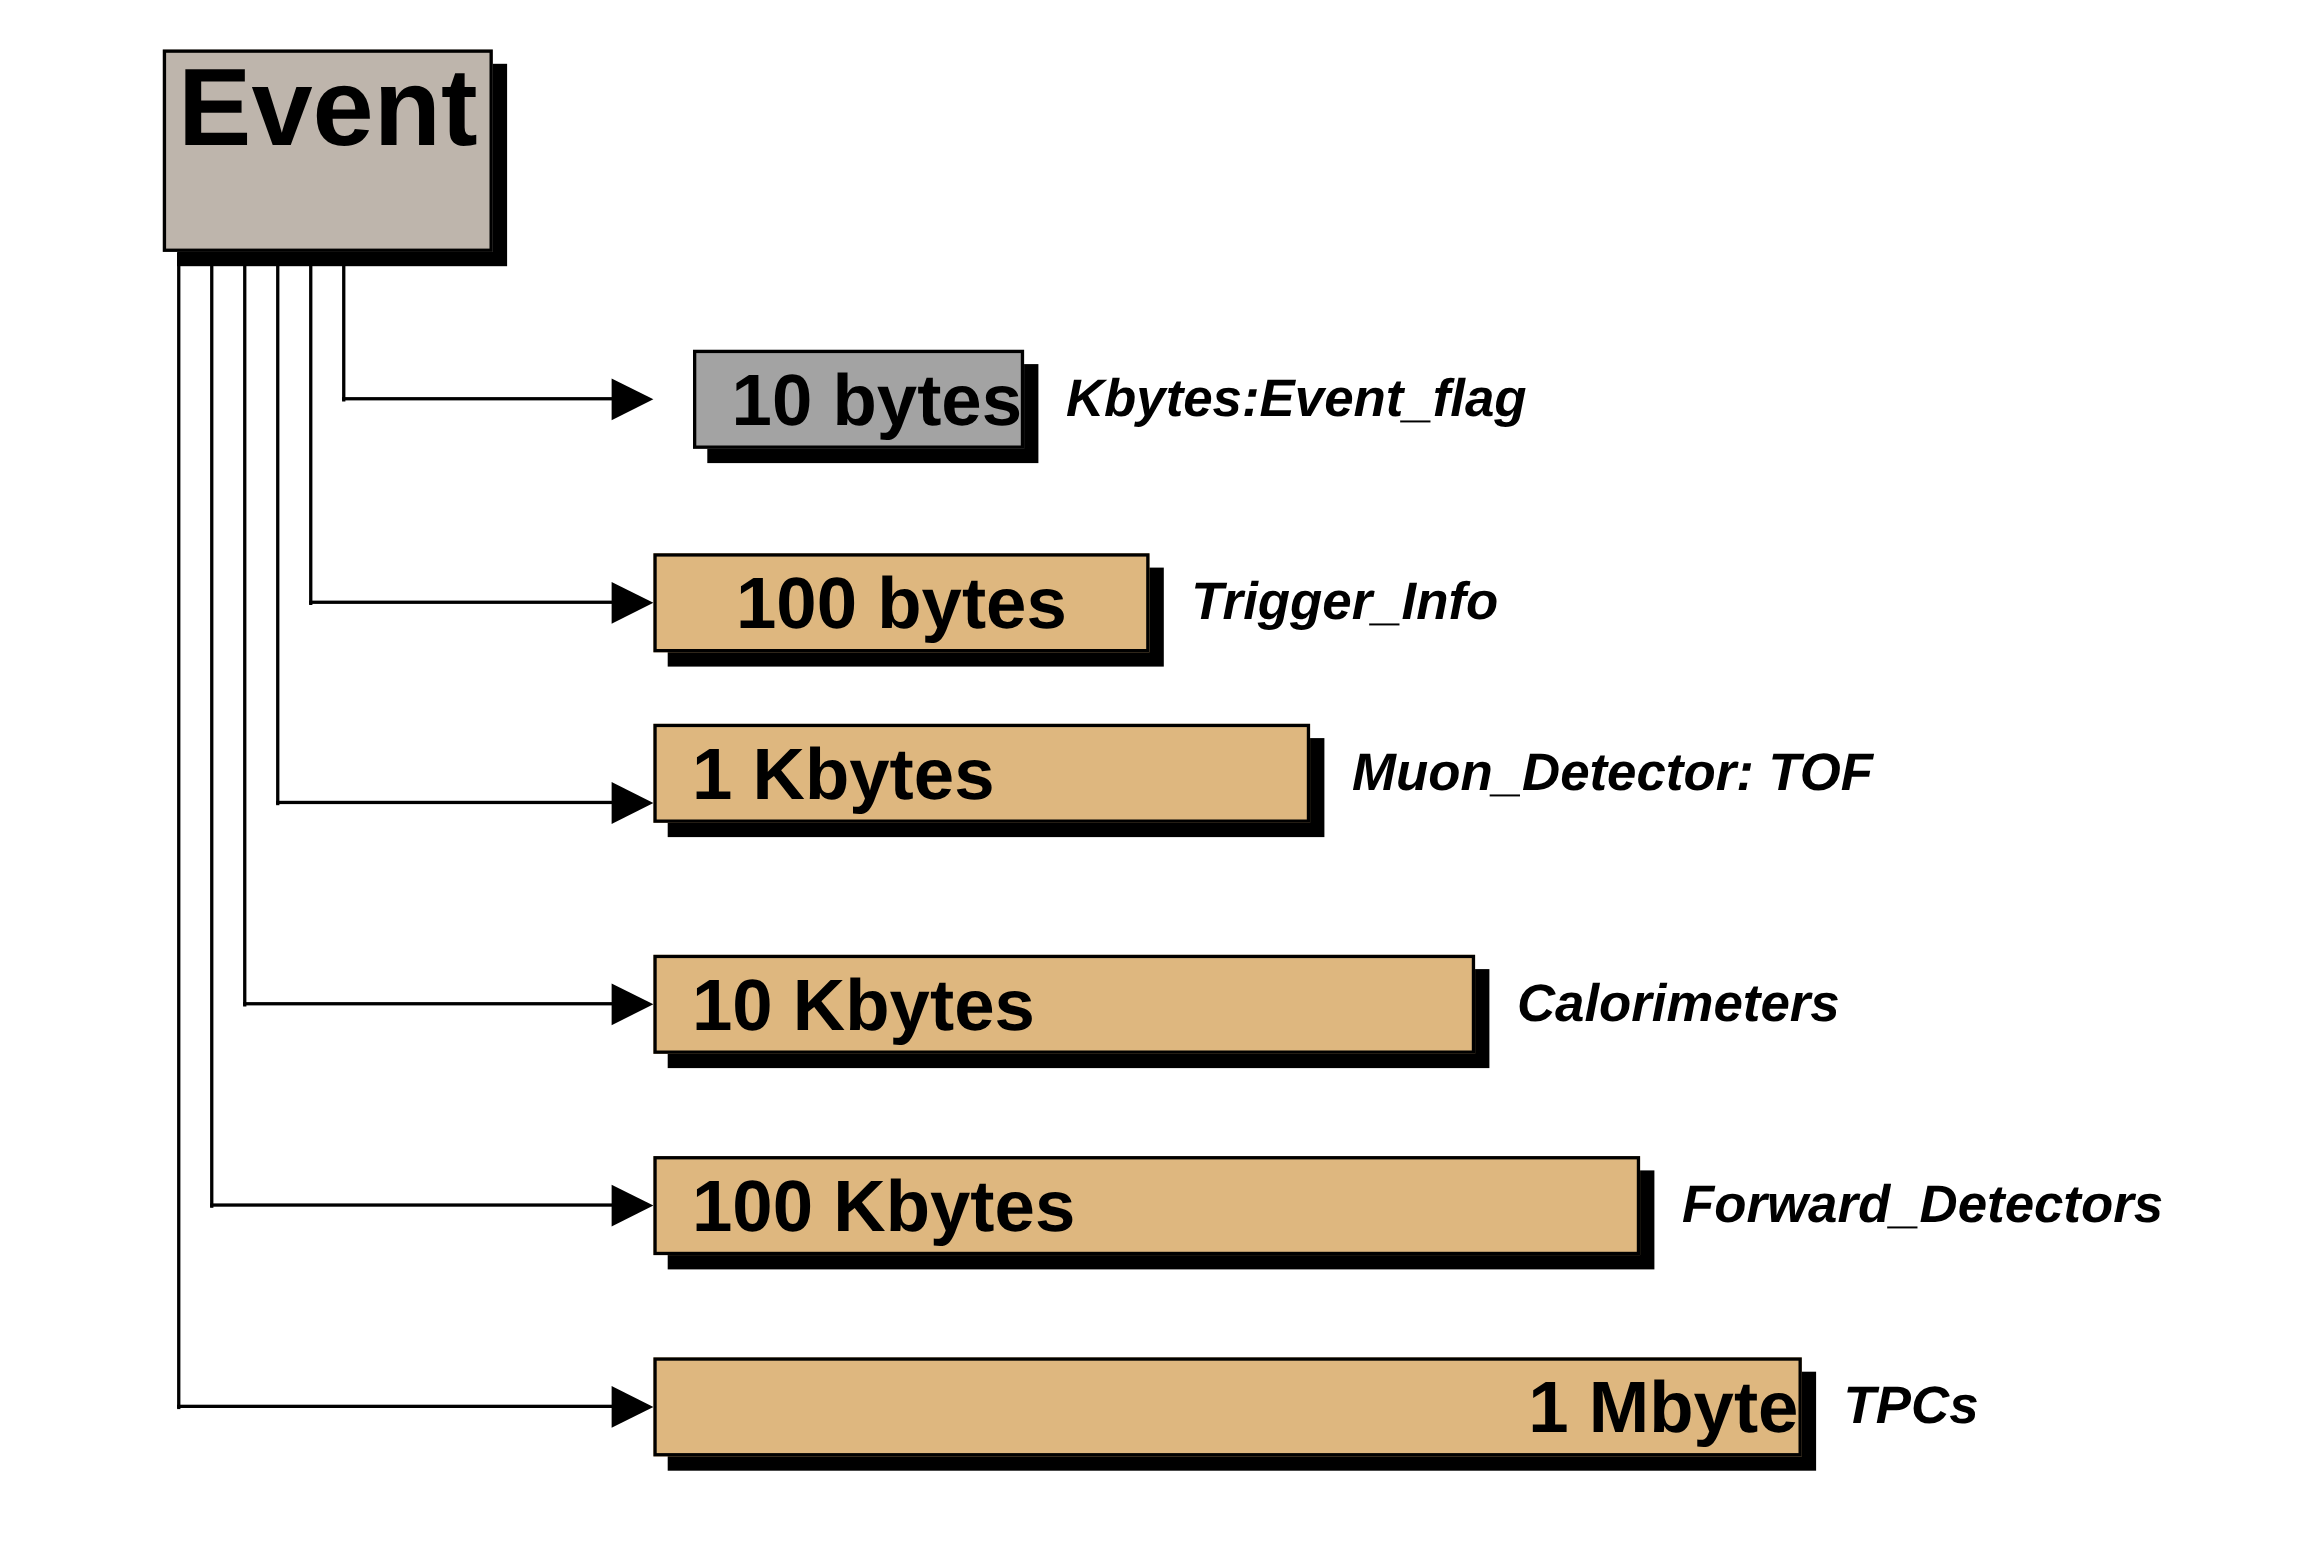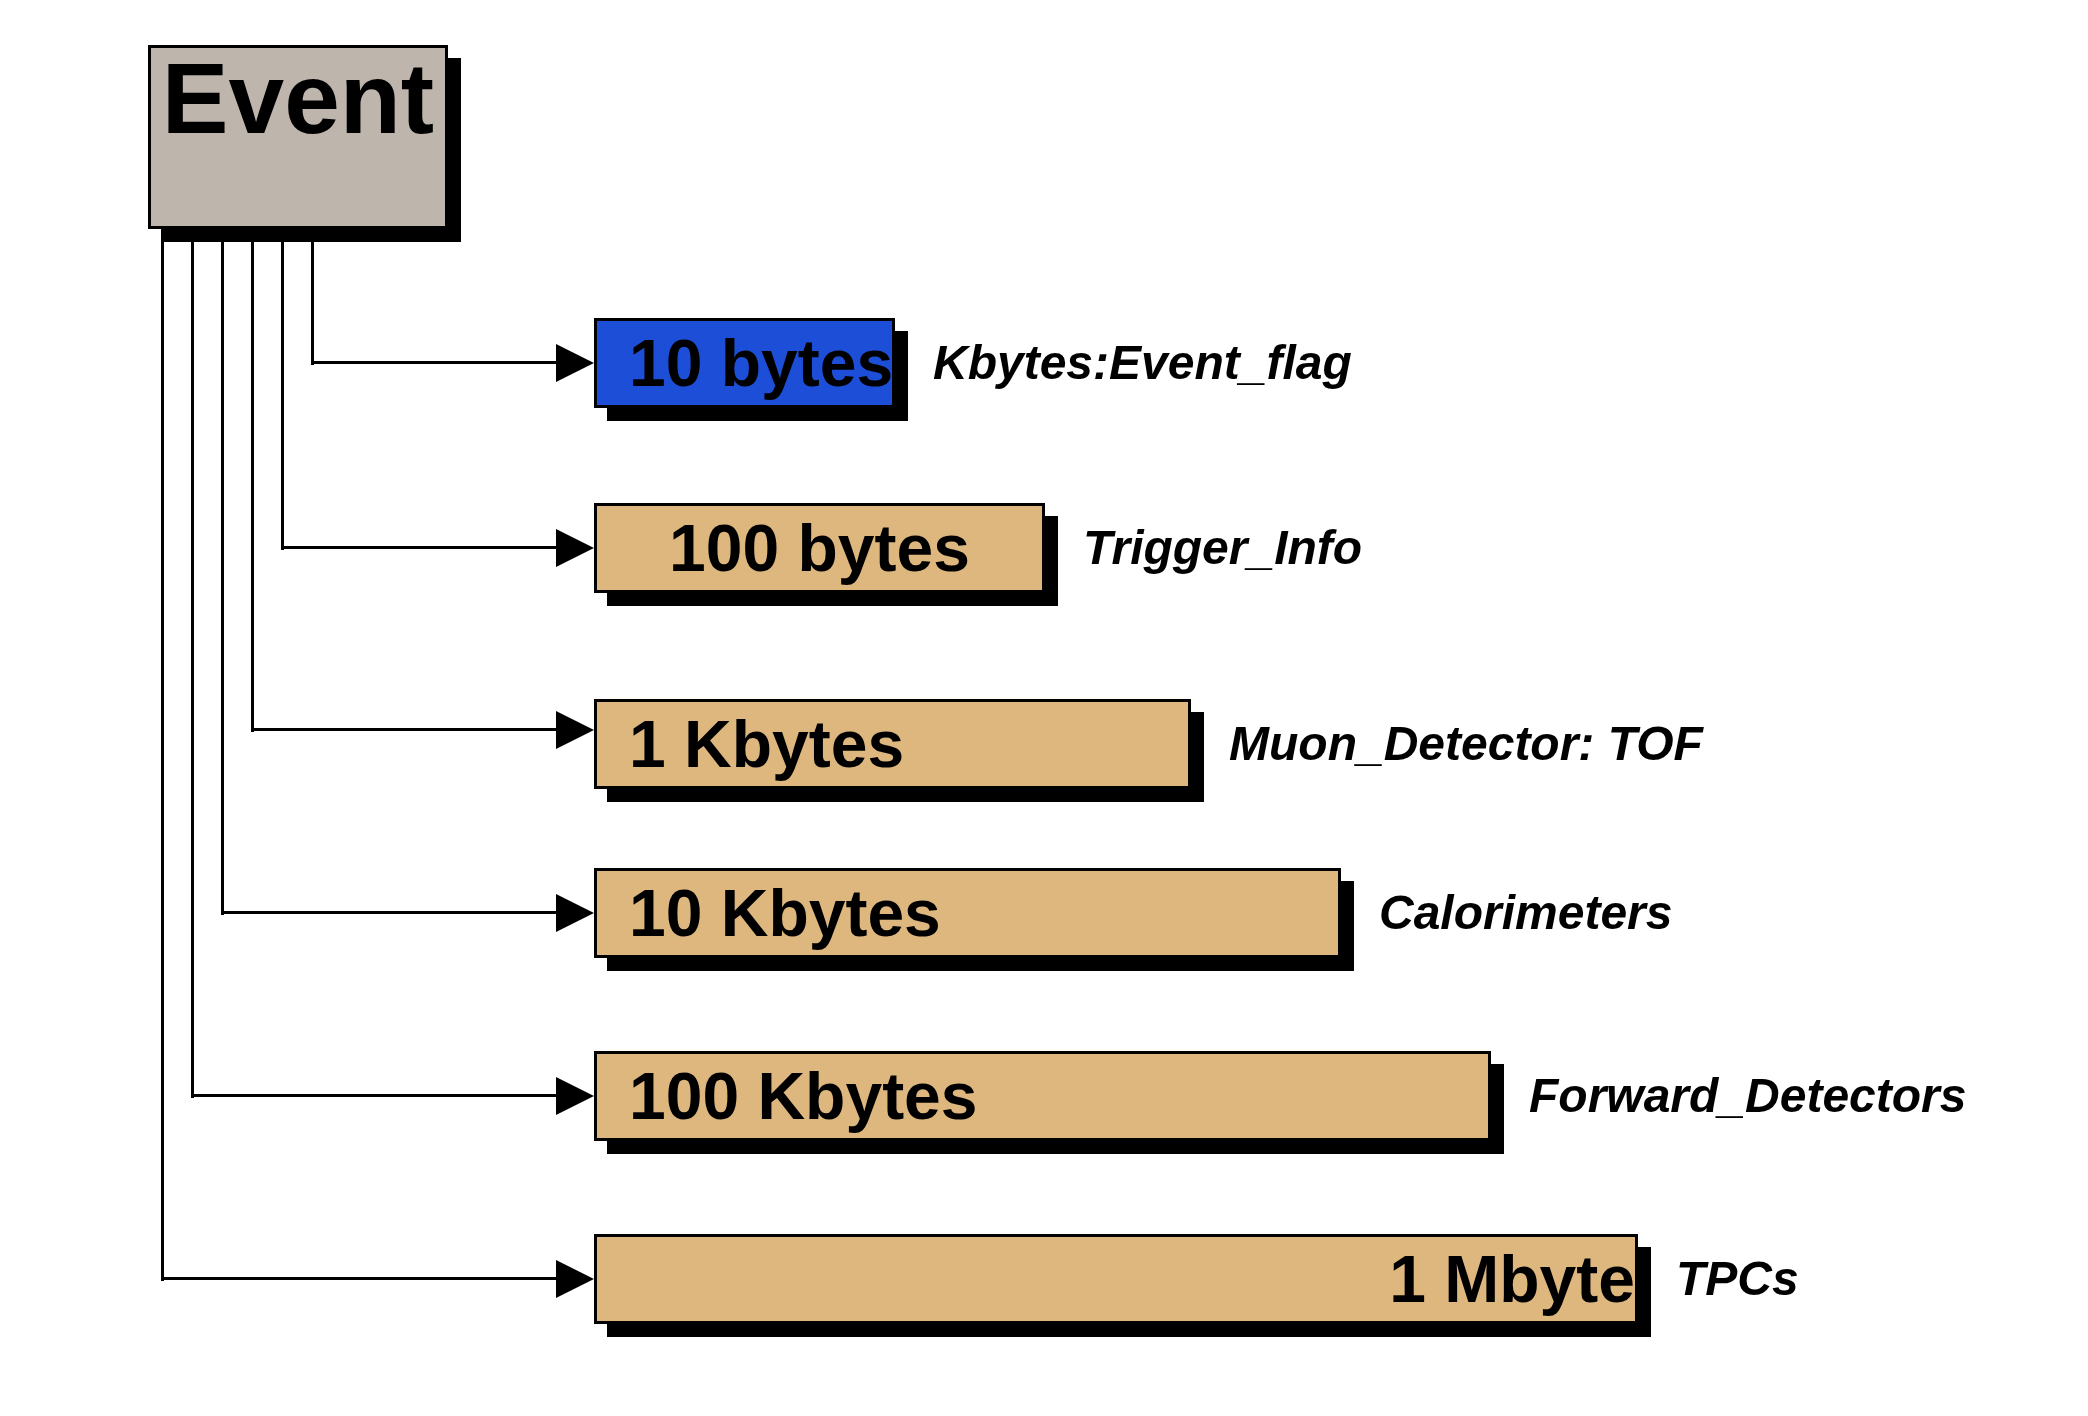--- a/index.html
+++ b/index.html
@@ -60,21 +60,21 @@
   .a5 { left: 556px; top: 1260px; }
 
   
   .row {
     position: absolute; left: 594px; height: 90px;
     display: flex; align-items: center;
     z-index: 2;
   }
   .row0 { top: 318px; }
   .row1 { top: 503px; }
-  .row2 { top: 699px; text-align: center; }
+  .row2 { top: 658px; text-align: center; }
   .row3 { top: 868px; }
   .row4 { top: 1051px; }
   .row5 { top: 1234px; }
 
   .bar {
     box-sizing: border-box;
     height: 90px;
     border: 3px solid #000;
     box-shadow: 13px 13px 0 0 #000;
     display: flex; align-items: center;
@@ -113,21 +113,21 @@
   <div class="hline h5"></div>
 
   <div class="arrow a0"></div>
   <div class="arrow a1"></div>
   <div class="arrow a2"></div>
   <div class="arrow a3"></div>
   <div class="arrow a4"></div>
   <div class="arrow a5"></div>
 
   <div class="row row0">
-    <div class="bar" style="width: 301px; background-color: #1d4ed8;">
+    <div class="bar" style="width: 301px; background-color: #a3a3a3; margin-left: 36px;">
       <span class="bar-text">10 bytes</span>
     </div>
     <span class="tag">Kbytes:Event_flag</span>
   </div>
 
   <div class="row row1">
     <div class="bar" style="width: 451px; background-color: rgb(222, 183, 127); padding-left: 40px;">
       <span class="bar-text">100 bytes</span>
     </div>
     <span class="tag">Trigger_Info</span>

